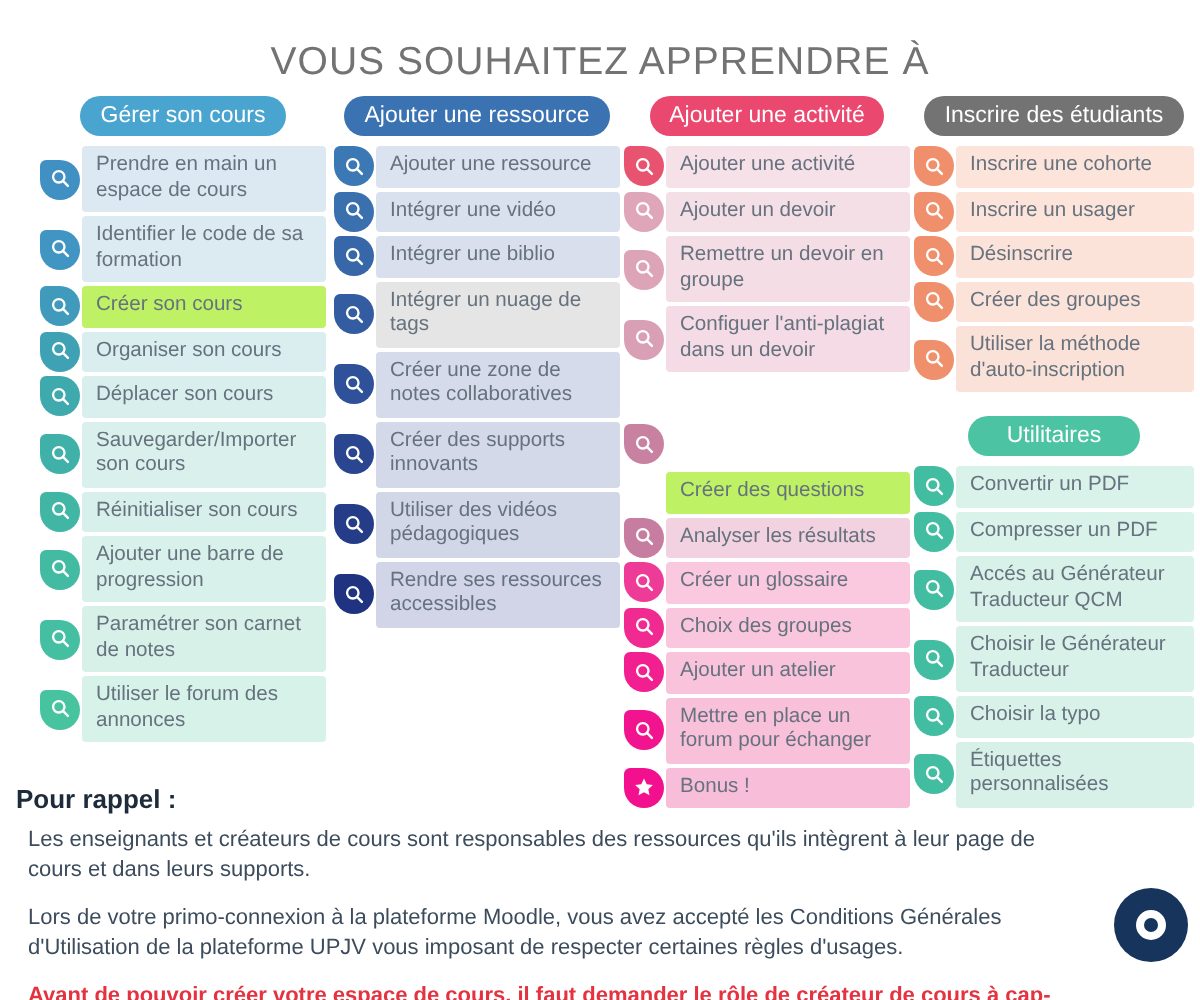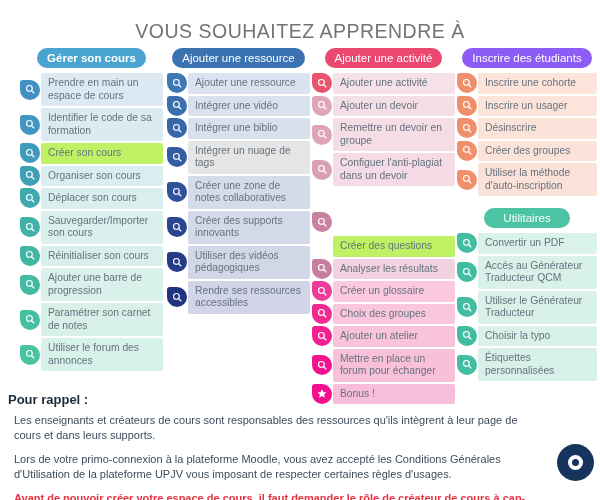--- a/index.html
+++ b/index.html
@@ -45,21 +45,21 @@
   .fab .dot{width:7px;height:7px;border-radius:50%;background:#17345d;}
 </style>
 </head>
 <body>
 
 <h1 class="page-title">VOUS SOUHAITEZ APPRENDRE À</h1>
 
 <div class="board">
   <div class="slot slot-1">
       <section class="group">
-        <div class="col-header" style="background: rgb(73, 165, 207); font-weight: bold;">Gérer son cours</div>
+        <div class="col-header" style="background: rgb(73, 165, 207);">Gérer son cours</div>
         <div class="item">
           <span class="badge" style="background: rgb(64, 144, 196);">
             <svg viewBox="0 0 20 20" width="13" height="13">
               <circle cx="8.3" cy="8.3" r="4.4" fill="none" stroke="#fff" stroke-width="1.8"></circle>
               <line x1="11.7" y1="11.7" x2="15.3" y2="15.3" stroke="#fff" stroke-width="1.9" stroke-linecap="round"></line>
             </svg>
           </span>
           <div class="item-bg" style="background: rgb(221, 233, 242);">Prendre en main un espace de cours</div>
         </div>
         <div class="item">
@@ -320,21 +320,21 @@
             <svg viewBox="0 0 20 20" width="12" height="12">
               <path d="M10 2l2.3 4.9 5.1.6-3.8 3.5 1 5.1L10 13.5 5.4 16.1l1-5.1L2.6 7.5l5.1-.6z" fill="#fff"></path>
             </svg>
           </span>
           <div class="item-bg" style="background: rgb(248, 190, 217);">Bonus !</div>
         </div>
       </section>
     </div>
   <div class="slot slot-4">
       <section class="group">
-        <div class="col-header" style="background: #8b5cf6;">Inscrire des étudiants</div>
+        <div class="col-header" style="background: #737373;">Inscrire des étudiants</div>
         <div class="item">
           <span class="badge" style="background: rgb(239, 143, 107);">
             <svg viewBox="0 0 20 20" width="13" height="13">
               <circle cx="8.3" cy="8.3" r="4.4" fill="none" stroke="#fff" stroke-width="1.8"></circle>
               <line x1="11.7" y1="11.7" x2="15.3" y2="15.3" stroke="#fff" stroke-width="1.9" stroke-linecap="round"></line>
             </svg>
           </span>
           <div class="item-bg" style="background: rgb(252, 228, 218);">Inscrire une cohorte</div>
         </div>
         <div class="item">
@@ -385,30 +385,39 @@
           </span>
           <div class="item-bg" style="background: rgb(217, 242, 234);">Convertir un PDF</div>
         </div>
         <div class="item">
           <span class="badge" style="background: rgb(67, 189, 161);">
             <svg viewBox="0 0 20 20" width="13" height="13">
               <circle cx="8.3" cy="8.3" r="4.4" fill="none" stroke="#fff" stroke-width="1.8"></circle>
               <line x1="11.7" y1="11.7" x2="15.3" y2="15.3" stroke="#fff" stroke-width="1.9" stroke-linecap="round"></line>
             </svg>
           </span>
+          <div class="item-bg" style="background: rgb(217, 242, 234);">Compresser un PDF</div>
+        </div>
+        <div class="item">
+          <span class="badge" style="background: rgb(67, 189, 161);">
+            <svg viewBox="0 0 20 20" width="13" height="13">
+              <circle cx="8.3" cy="8.3" r="4.4" fill="none" stroke="#fff" stroke-width="1.8"></circle>
+              <line x1="11.7" y1="11.7" x2="15.3" y2="15.3" stroke="#fff" stroke-width="1.9" stroke-linecap="round"></line>
+            </svg>
+          </span>
           <div class="item-bg" style="background: rgb(216, 242, 233);">Accés au Générateur Traducteur QCM</div>
         </div>
         <div class="item">
           <span class="badge" style="background: rgb(67, 189, 161);">
             <svg viewBox="0 0 20 20" width="13" height="13">
               <circle cx="8.3" cy="8.3" r="4.4" fill="none" stroke="#fff" stroke-width="1.8"></circle>
               <line x1="11.7" y1="11.7" x2="15.3" y2="15.3" stroke="#fff" stroke-width="1.9" stroke-linecap="round"></line>
             </svg>
           </span>
-          <div class="item-bg" style="background: rgb(216, 242, 233);">Utiliser le Générateur Traducteur</div>
+          <div class="item-bg" style="background: rgb(216, 242, 233);">Choisir le Générateur Traducteur</div>
         </div>
         <div class="item">
           <span class="badge" style="background: rgb(67, 189, 161);">
             <svg viewBox="0 0 20 20" width="13" height="13">
               <circle cx="8.3" cy="8.3" r="4.4" fill="none" stroke="#fff" stroke-width="1.8"></circle>
               <line x1="11.7" y1="11.7" x2="15.3" y2="15.3" stroke="#fff" stroke-width="1.9" stroke-linecap="round"></line>
             </svg>
           </span>
           <div class="item-bg" style="background: rgb(216, 242, 233);">Choisir la typo</div>
         </div>

